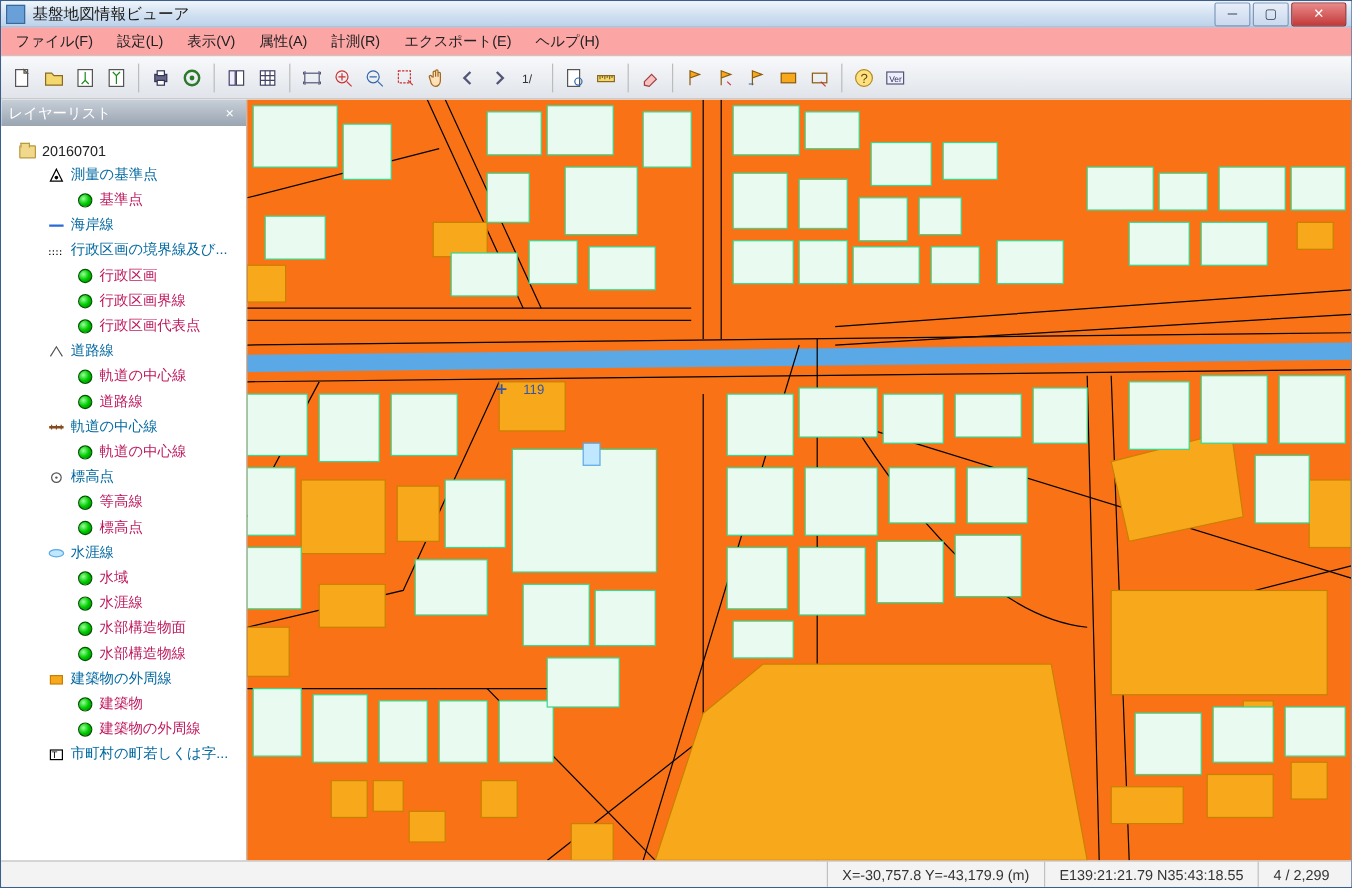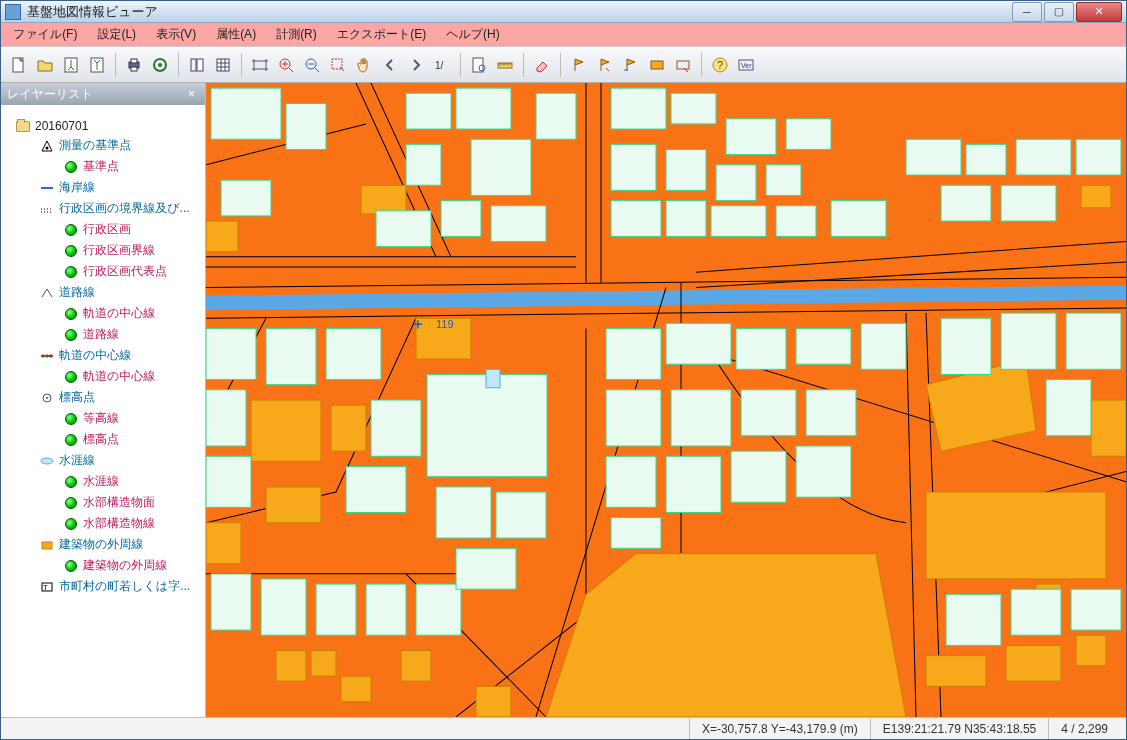--- a/index.html
+++ b/index.html
@@ -378,20 +378,26 @@
                 <svg width="14" height="14">
                   <ellipse cx="7" cy="7" rx="6" ry="3" fill="#bfe7ff" stroke="#5aa9e6"></ellipse>
                 </svg>
               </span>
               <span>水涯線</span>
             </div>
             <div class="tree-node layer">
               <span class="sym">
                 <span class="green-dot"></span>
               </span>
+              <span>水域</span>
+            </div>
+            <div class="tree-node layer">
+              <span class="sym">
+                <span class="green-dot"></span>
+              </span>
               <span>水涯線</span>
             </div>
             <div class="tree-node layer">
               <span class="sym">
                 <span class="green-dot"></span>
               </span>
               <span>水部構造物面</span>
             </div>
             <div class="tree-node layer">
               <span class="sym">
@@ -399,20 +405,26 @@
               </span>
               <span>水部構造物線</span>
             </div>
             <div class="tree-node group">
               <span class="sym">
                 <svg width="14" height="14">
                   <rect x="2" y="4" width="10" height="7" fill="#f7a81b" stroke="#c98000"></rect>
                 </svg>
               </span>
               <span>建築物の外周線</span>
+            </div>
+            <div class="tree-node layer">
+              <span class="sym">
+                <span class="green-dot"></span>
+              </span>
+              <span>建築物</span>
             </div>
             <div class="tree-node layer">
               <span class="sym">
                 <span class="green-dot"></span>
               </span>
               <span>建築物の外周線</span>
             </div>
             <div class="tree-node group">
               <span class="sym">
                 <svg width="14" height="14">

